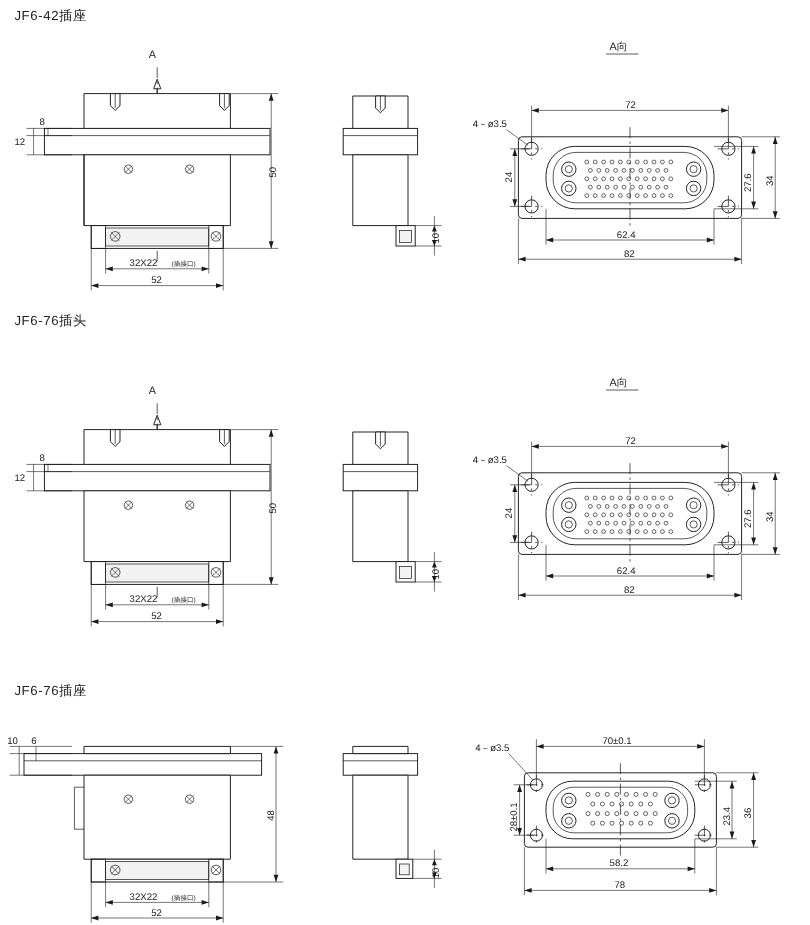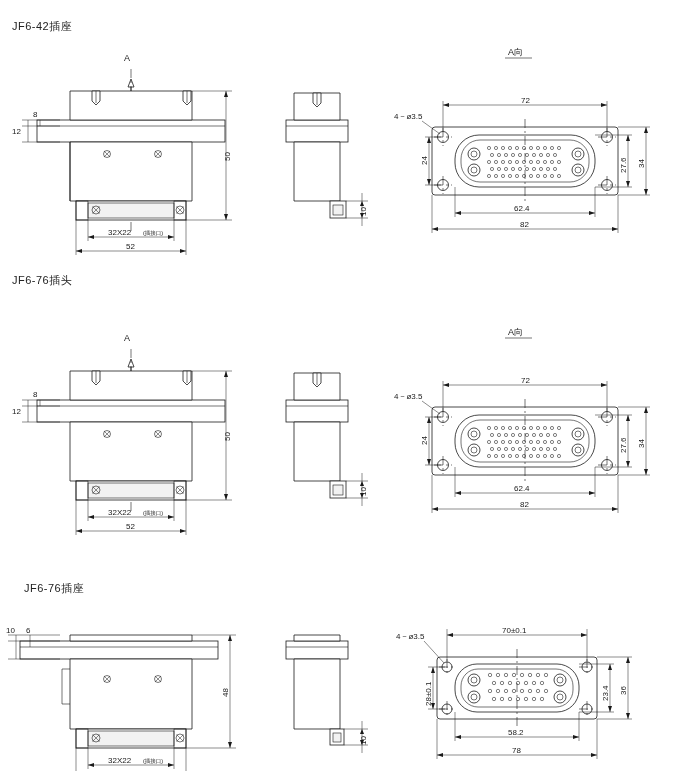--- a/index.html
+++ b/index.html
@@ -1,17 +1,17 @@
 <!DOCTYPE html>
 <html><head>
 <meta charset="utf-8">
 <style>
   html,body{margin:0;padding:0;background:#ffffff;}
   body{width:675px;height:771px;font-family:"Liberation Sans",sans-serif;color:#1a1a1a;position:relative;overflow:hidden;}
-  .sheet{position:absolute;left:0;top:13px;width:675px;height:681px;}
+  .sheet{position:absolute;left:0;top:0;width:675px;height:681px;}
   .sec-title{position:absolute;font-size:11px;color:#222;letter-spacing:0.5px;white-space:nowrap;}
   .blk{position:absolute;}
   svg{display:block;overflow:visible;}
   .ln{stroke:#1a1a1a;stroke-width:0.8;fill:none;}
   .ln-thin{stroke:#1a1a1a;stroke-width:0.6;fill:none;}
   .ctr{stroke:#1a1a1a;stroke-width:0.6;fill:none;stroke-dasharray:9 3 2 3;}
   .dim{stroke:#1a1a1a;stroke-width:0.5;fill:none;}
   .ext{stroke:#1a1a1a;stroke-width:0.5;fill:none;}
   .fillw{fill:#ffffff;}
   .fillg{fill:#f2f2f2;}
@@ -524,21 +524,21 @@
           <line class="ext" x1="618" y1="154" x2="618" y2="192"></line>
           <line class="dim" x1="432" y1="188" x2="618" y2="188"></line>
           <path d="M432 188 l6 -2 l0 4 Z" fill="#1a1a1a"></path>
           <path d="M618 188 l-6 -2 l0 4 Z" fill="#1a1a1a"></path>
           <text class="t" x="520" y="186">82</text>
         </g>
       </g>
     </svg>
   </div>
 
-  <div class="sec-title" style="left:12px;top:568px;margin-left:12px;">JF6-76插座</div>
+  <div class="sec-title" style="left:12px;top:568px;">JF6-76插座</div>
 
   <div class="blk" style="left:0px;top:596px;width:675px;height:175px;">
     <svg width="675" height="175" viewBox="0 0 675 175">
 
       <g>
         <rect class="ln fillw" x="20" y="32" width="198" height="18"></rect>
         <line class="ln-thin" x1="20" y1="38" x2="218" y2="38"></line>
         <path class="ln fillw" d="M70 26 L192 26 L192 32 L70 32 Z"></path>
         <path class="ln fillw" d="M70 50 L192 50 L192 120 L70 120 Z"></path>
         <path class="ln-thin" d="M70 60 L62 60 L62 95 L70 95"></path>

